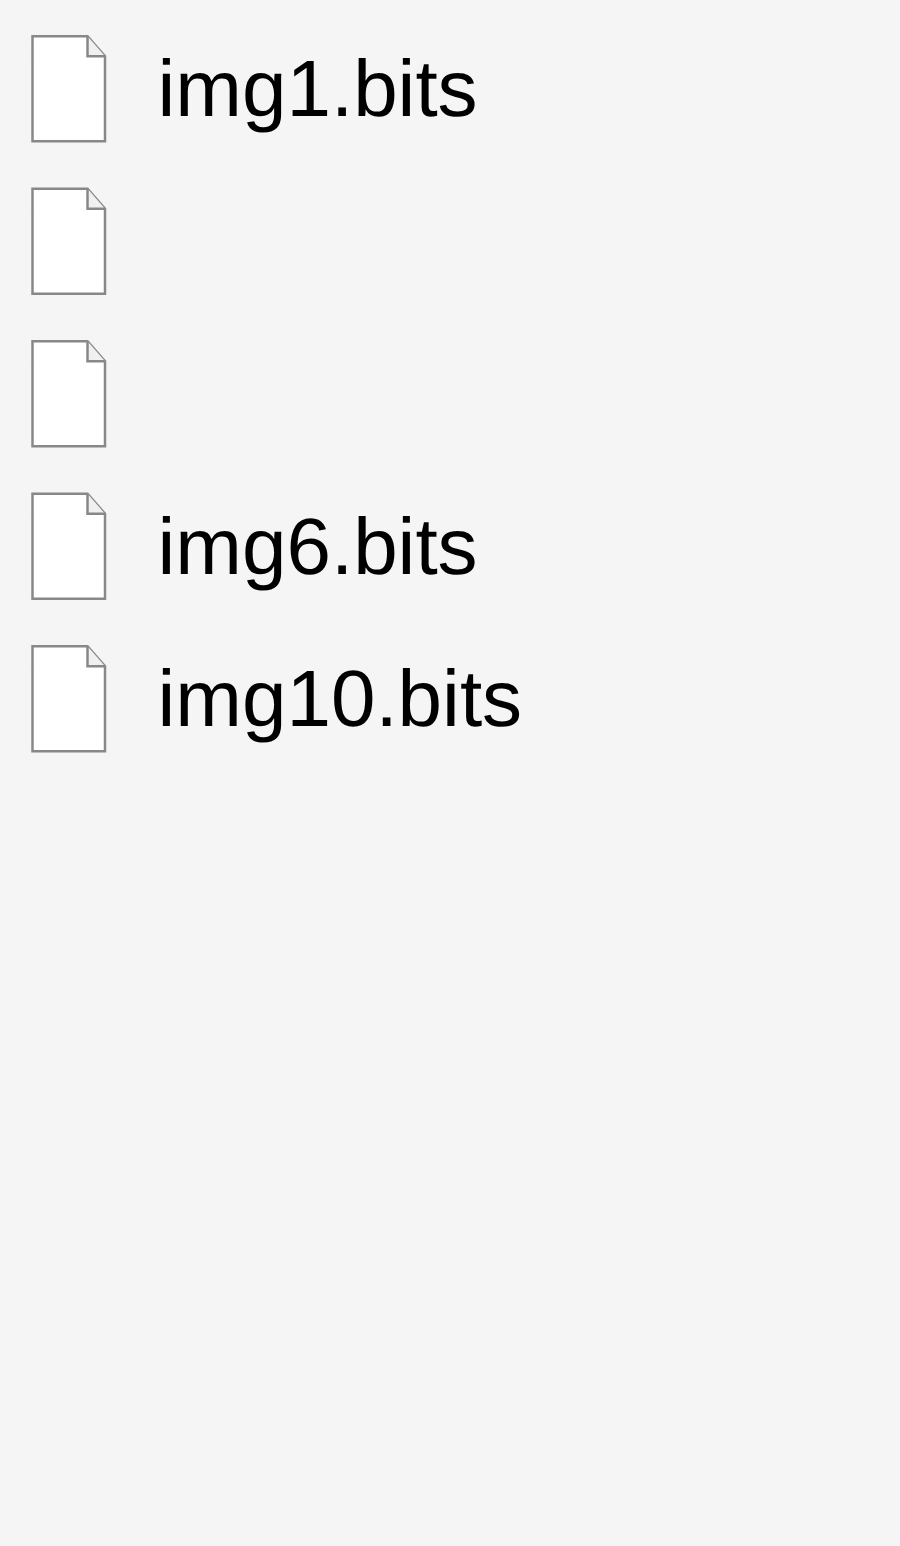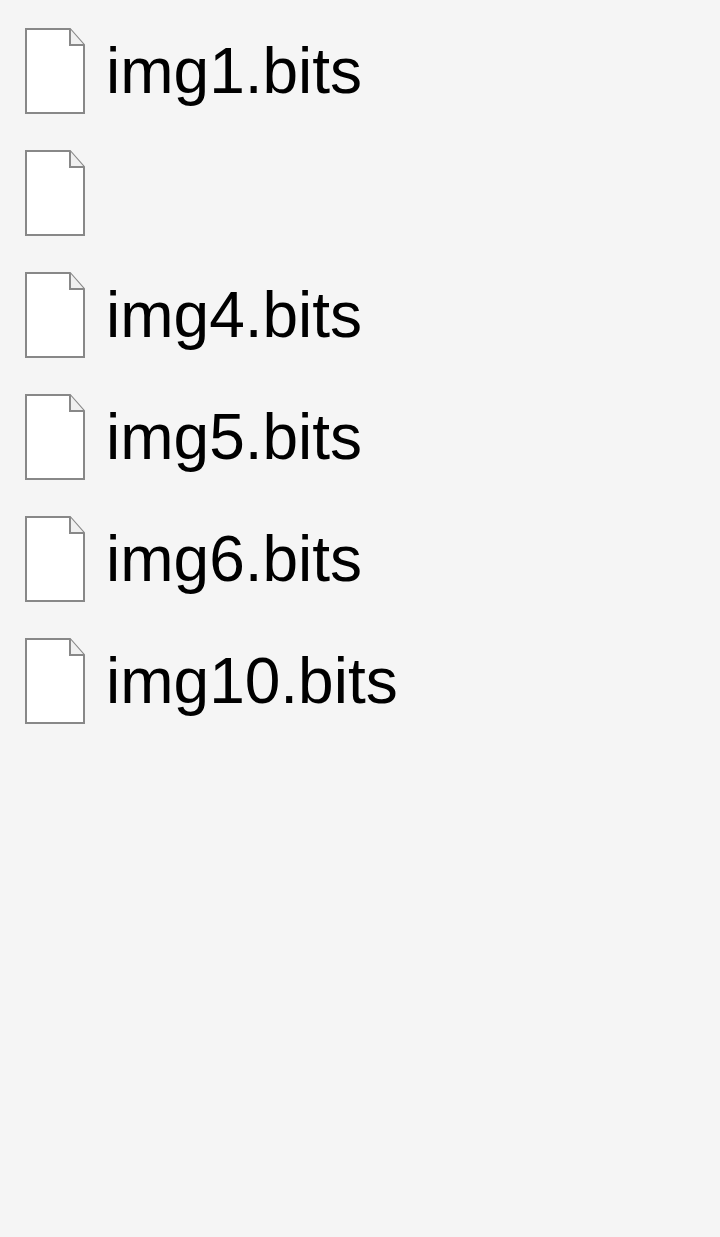--- a/index.html
+++ b/index.html
@@ -16,21 +16,21 @@
       padding: 12px 8px;
     }
     .file-list {
       display: flex;
       flex-direction: column;
       gap: 4px;
     }
     .file-item {
       display: flex;
       align-items: center;
-      gap: 18px;
+      gap: 38px;
       height: 118px;
       padding-left: 14px;
       cursor: default;
     }
     .file-icon {
       width: 66px;
       height: 88px;
       flex-shrink: 0;
       position: relative;
     }
@@ -71,32 +71,22 @@
     </span>
   </div>
 
   <div class="file-item">
     <span class="file-icon">
       <svg viewBox="0 0 66 88">
           <path d="M4 2 H48 L62 18 V86 H4 Z" fill="#ffffff" stroke="#888" stroke-width="2"></path>
           <path d="M48 2 V18 H62" fill="#f0f0f0" stroke="#888" stroke-width="2"></path>
         </svg>
     </span>
-    <span class="file-name">img4.bits</span>
   </div>
 
-  <div class="file-item">
-    <span class="file-icon">
-      <svg viewBox="0 0 66 88">
-          <path d="M4 2 H48 L62 18 V86 H4 Z" fill="#ffffff" stroke="#888" stroke-width="2"></path>
-          <path d="M48 2 V18 H62" fill="#f0f0f0" stroke="#888" stroke-width="2"></path>
-        </svg>
-    </span>
-    <span class="file-name">img5.bits</span>
-  </div>
 
   <div class="file-item">
     <span class="file-icon">
       <svg viewBox="0 0 66 88">
           <path d="M4 2 H48 L62 18 V86 H4 Z" fill="#ffffff" stroke="#888" stroke-width="2"></path>
           <path d="M48 2 V18 H62" fill="#f0f0f0" stroke="#888" stroke-width="2"></path>
         </svg>
     </span>
     <span class="file-name">img6.bits</span>
   </div>

